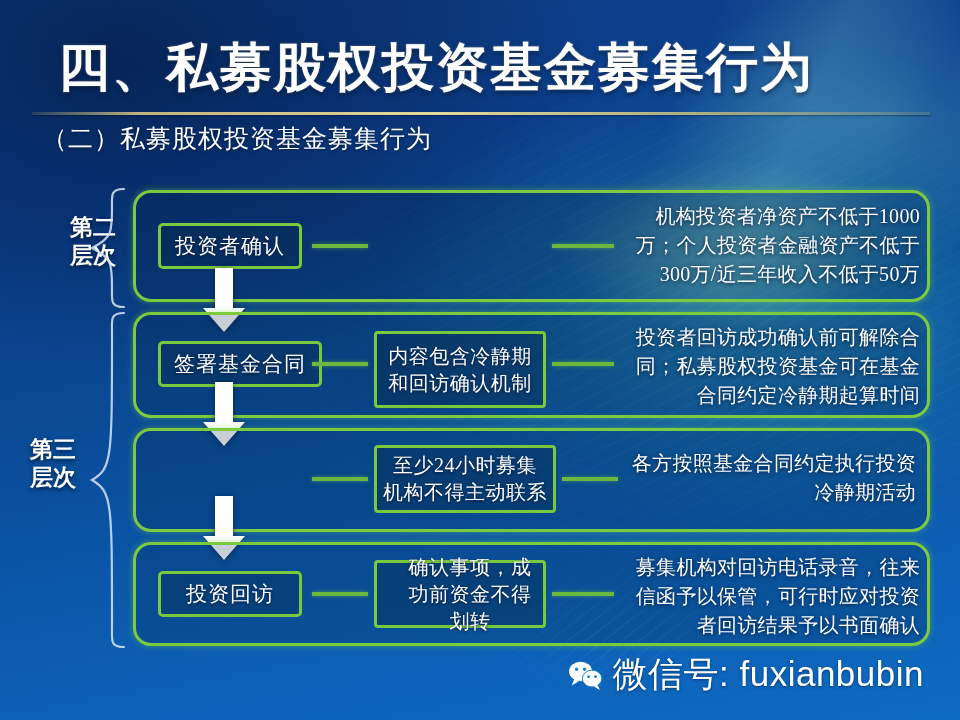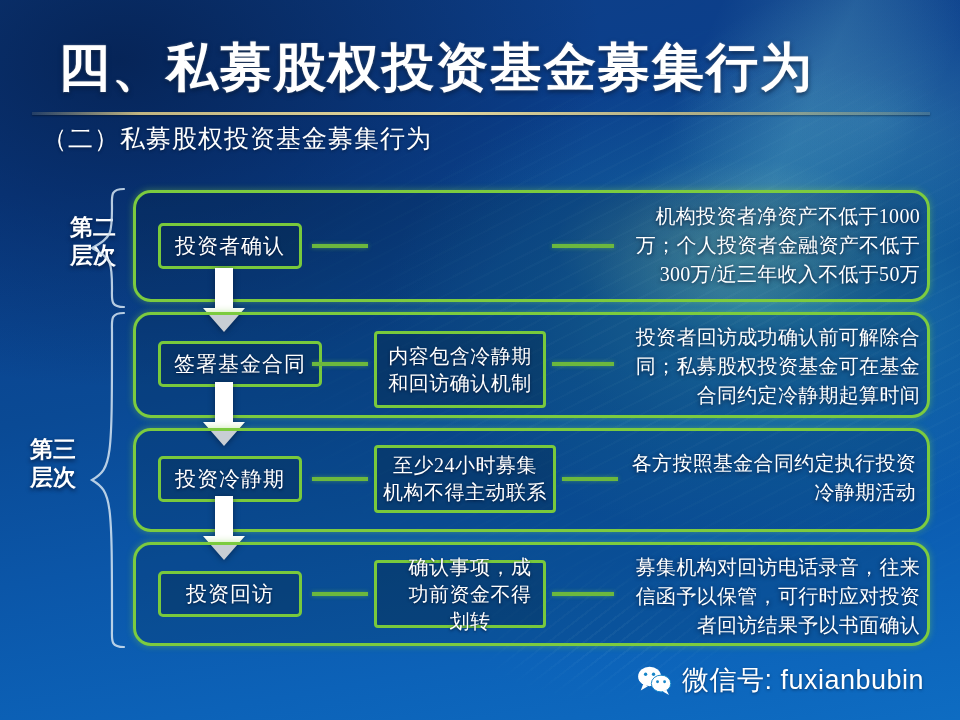--- a/index.html
+++ b/index.html
@@ -218,21 +218,21 @@
   
   .footer {
     position: absolute;
     right: 36px; bottom: 22px;
     display: flex; align-items: center; gap: 10px;
   }
   .wechat-icon { width: 36px; height: 30px; flex: 0 0 auto; }
   .footer-text {
     color: #ffffff;
     font-family: "Liberation Sans", "DejaVu Sans", sans-serif;
-    font-size: 27px;
+    font-size: 35px;
     letter-spacing: 0.5px;
     white-space: nowrap;
     text-shadow: 0 1px 3px rgba(0,20,50,0.55);
   }
 </style>
 </head>
 <body>
 
 <div id="slide">
 
@@ -277,21 +277,20 @@
     <div class="req-box">内容包含冷静期和回访确认机制</div>
     <div class="conn c2"></div>
     <div class="desc">投资者回访成功确认前可解除合同；私募股权投资基金可在基金合同约定冷静期起算时间</div>
   </div>
 
   <svg class="arrow" id="arr1" viewBox="0 0 44 66" preserveAspectRatio="none">
     <polygon points="13,0 31,0 31,40 43,40 22,64 1,40 13,40" fill="#ffffff"></polygon>
   </svg>
 
   <div class="row" id="row2">
-    <div class="stage-box">投资冷静期</div>
     <div class="conn c1"></div>
     <div class="req-box">至少24小时募集机构不得主动联系</div>
     <div class="conn c2"></div>
     <div class="desc">各方按照基金合同约定执行投资冷静期活动</div>
   </div>
 
   <svg class="arrow" id="arr2" viewBox="0 0 44 66" preserveAspectRatio="none">
     <polygon points="13,0 31,0 31,40 43,40 22,64 1,40 13,40" fill="#ffffff"></polygon>
   </svg>
 

